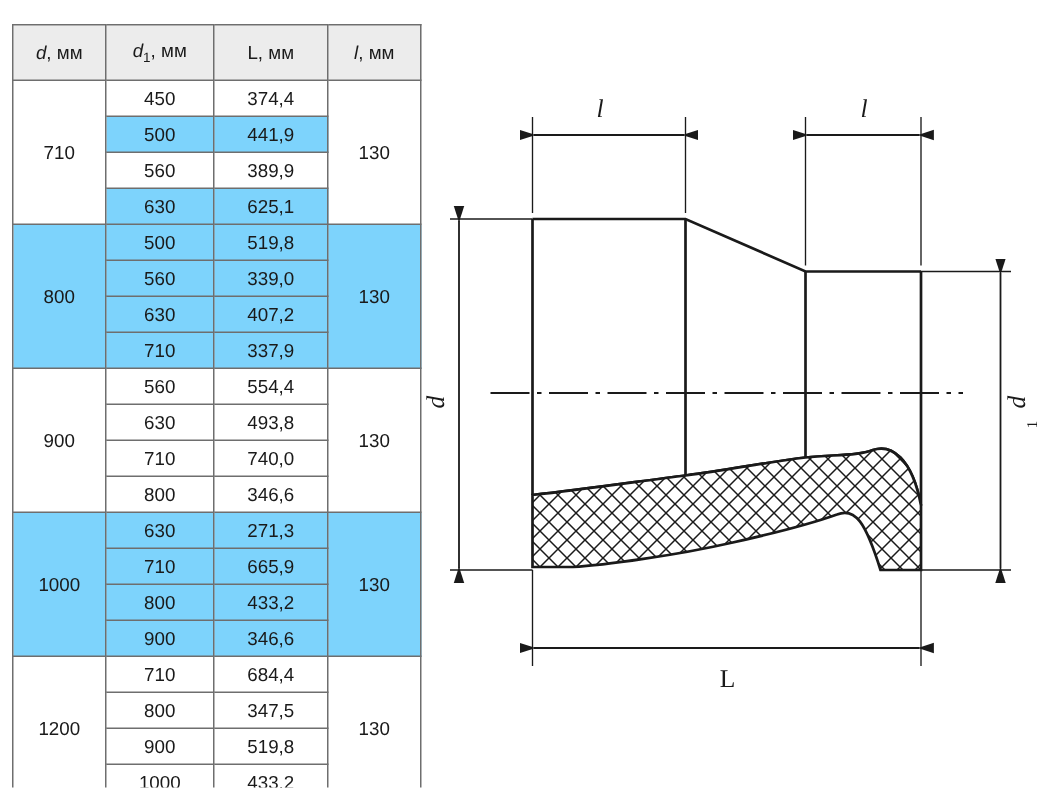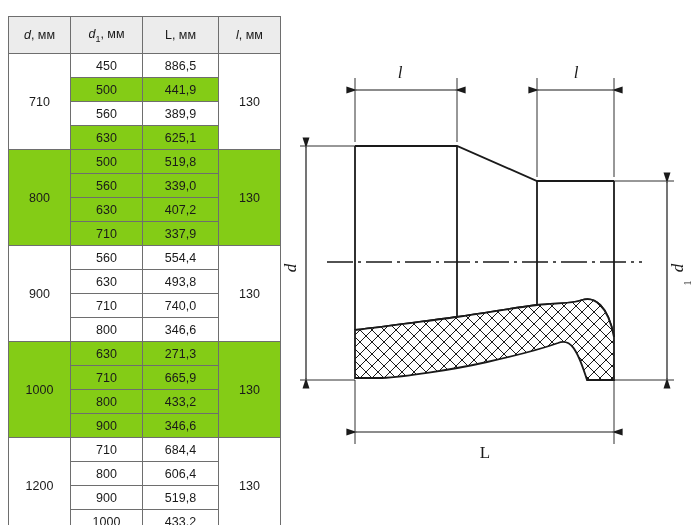--- a/index.html
+++ b/index.html
@@ -41,21 +41,21 @@
     padding: 0;
     background: #ffffff;
   }
   table.spec th {
     height: 36px;
     font-weight: normal;
     background: #ececec;
     font-size: 12.5px;
   }
   table.spec tr.shaded td {
-    background: #84cc16;
+    background: #7dd3fc;
   }
   td.grp {
     font-size: 13.5px;
   }
   .sub {
     font-size: 9px;
     vertical-align: sub;
   }
   .ital {
     font-style: italic;
@@ -120,21 +120,21 @@
           <th>
             <span class="ital">l</span><span>, мм</span>
           </th>
         </tr>
       </thead>
       <tbody>
 
         <tr>
           <td class="grp" rowspan="4">710</td>
           <td>450</td>
-          <td>886,5</td>
+          <td>374,4</td>
           <td rowspan="4">130</td>
         </tr>
         <tr class="shaded">
           <td>500</td>
           <td>441,9</td>
         </tr>
         <tr>
           <td>560</td>
           <td>389,9</td>
         </tr>
@@ -201,21 +201,21 @@
         </tr>
 
         <tr>
           <td class="grp" rowspan="4">1200</td>
           <td>710</td>
           <td>684,4</td>
           <td rowspan="4">130</td>
         </tr>
         <tr>
           <td>800</td>
-          <td>606,4</td>
+          <td>347,5</td>
         </tr>
         <tr>
           <td>900</td>
           <td>519,8</td>
         </tr>
         <tr>
           <td>1000</td>
           <td>433,2</td>
         </tr>
       </tbody>

